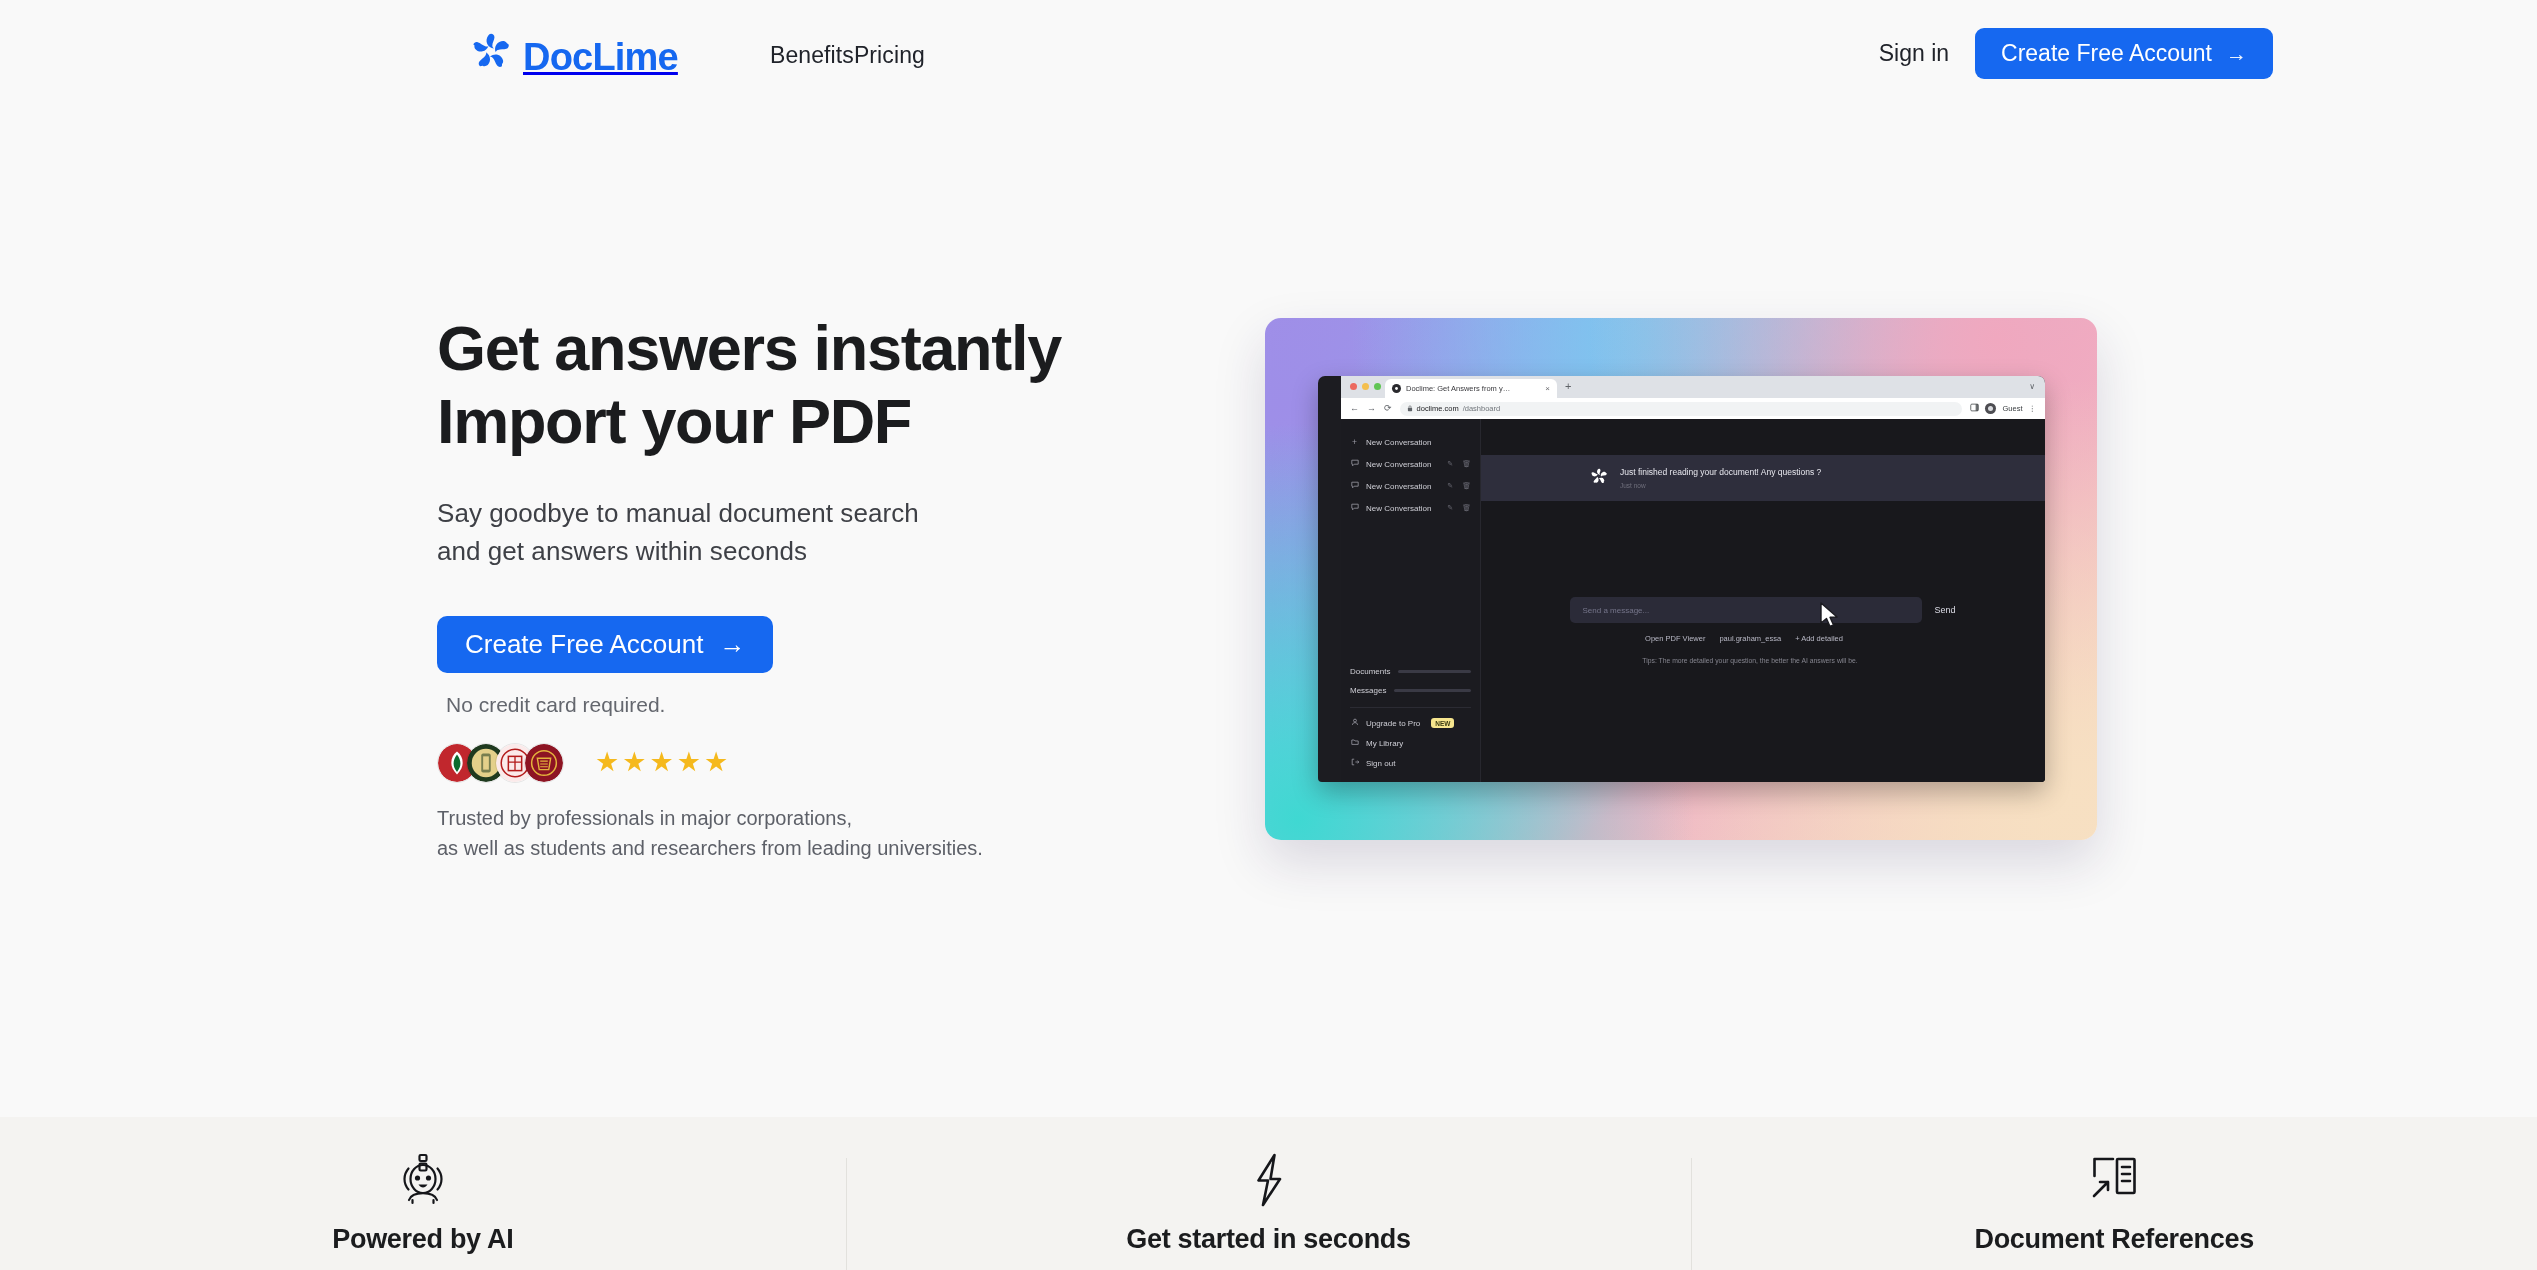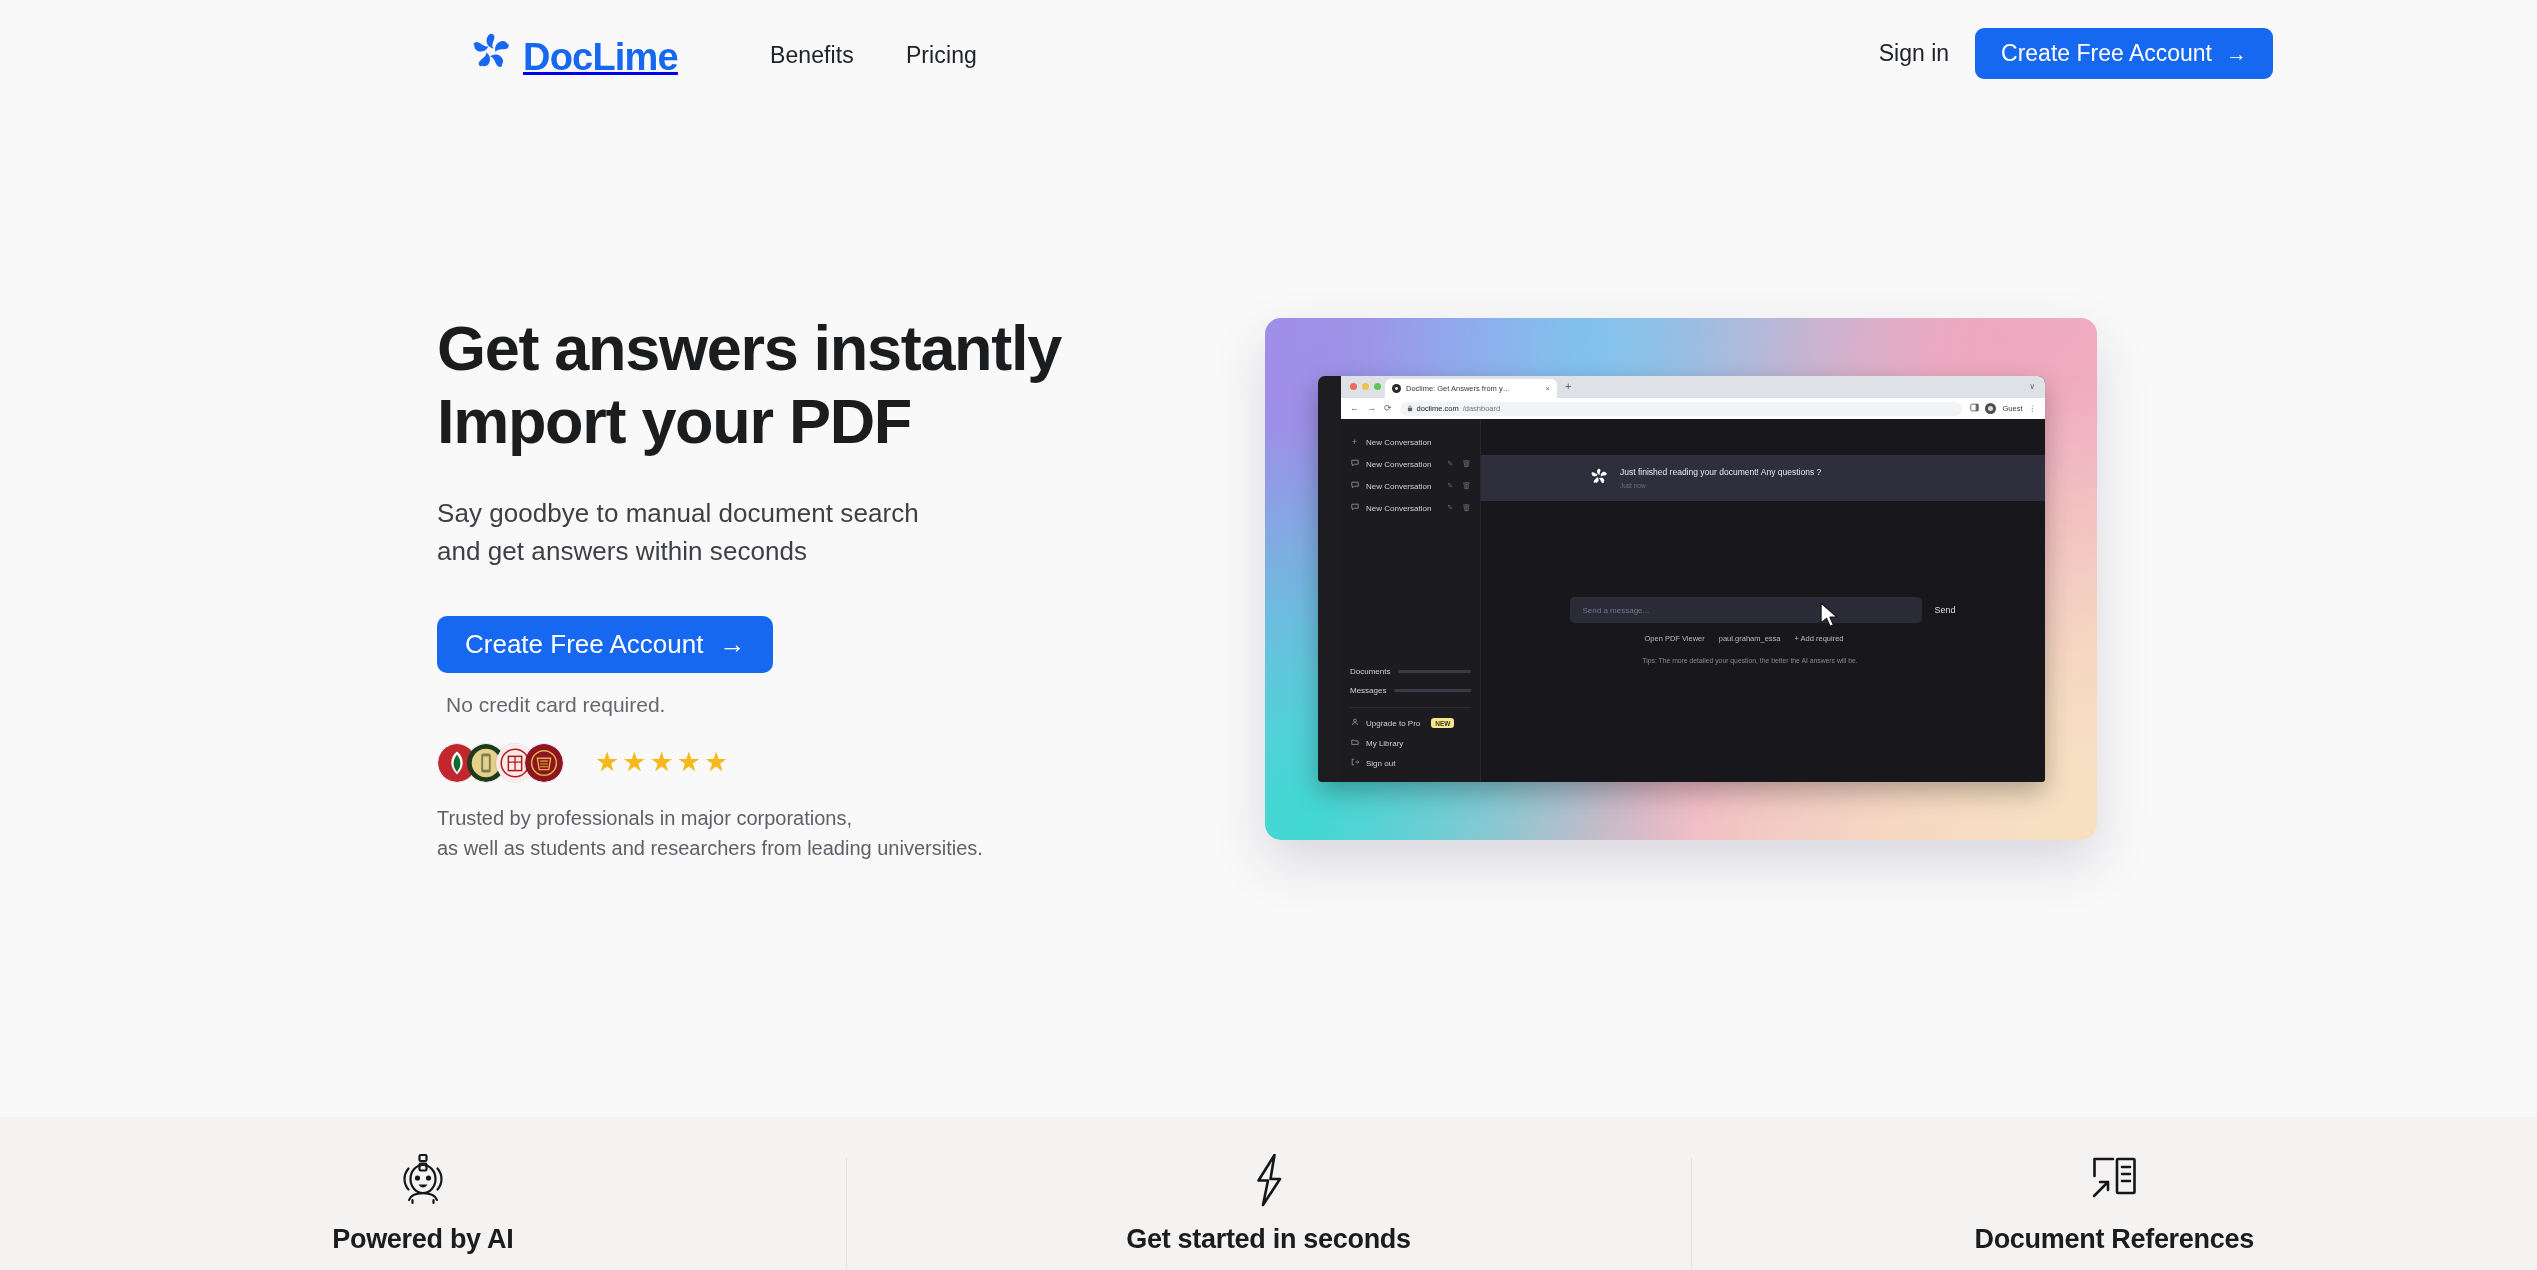--- a/index.html
+++ b/index.html
@@ -34,21 +34,21 @@
     position: absolute; left: 468px; top: 30px;
     display: flex; align-items: flex-end; gap: 9px;
   }
   .logo-mark { width: 46px; height: 46px; display:block; }
   .logo-text {
     font-size: 38px; font-weight: bold; color: #1668f0;
     letter-spacing: -0.8px; line-height: 1;
   }
   .nav-links {
     position: absolute; left: 770px; top: 42px;
-    display: flex; gap: 52px;
+    display: flex; 
   }
   .nav-link {
     font-size: 23px; color: #20232a; text-decoration: none;
     letter-spacing: 0.1px;
   }
   .nav-right {
     position: absolute; right: 264px; top: 28px;
     display: flex; align-items: center; gap: 26px;
   }
   .signin-link { font-size: 23px; color: #20232a; text-decoration:none; }
@@ -487,21 +487,21 @@
           <div class="composer">
             <div class="composer-row">
               <div class="composer-input">Send a message...</div>
               <span class="composer-send">Send</span>
             </div>
             <div class="composer-actions">
               <span>Open PDF Viewer</span>
               <span>paul.graham_essa</span>
               <span>
                 <span class="plusic">+</span>
-                <span>Add required</span>
+                <span>Add detailed</span>
               </span>
             </div>
             <div class="composer-tip">Tips: The more detailed your question, the better the AI answers will be.</div>
           </div>
 
           <span class="cursor-arrow">
             <svg viewBox="0 0 22 28" width="22" height="28">
               <path d="M3 2 L3 22 L8.5 17.5 L12 25.5 L15.5 24 L12 16.3 L19 16 Z" fill="#ffffff" stroke="#1b1b20" stroke-width="1.4" stroke-linejoin="round"></path>
             </svg>
           </span>

